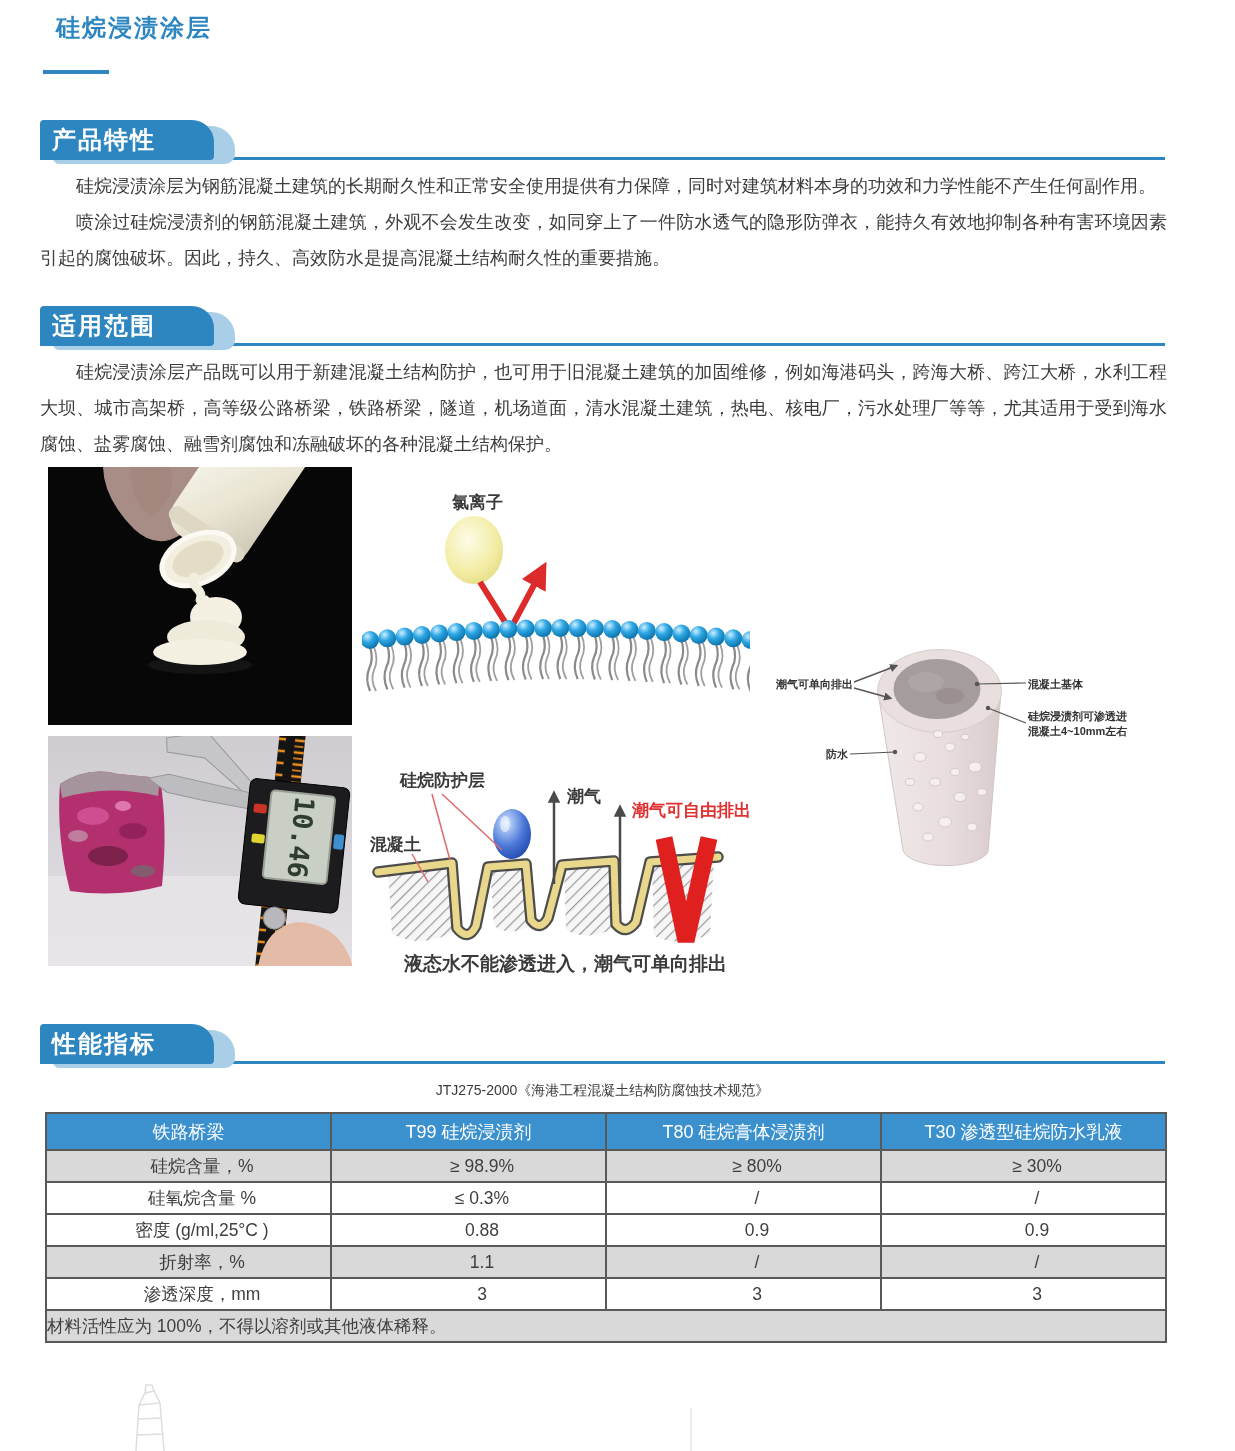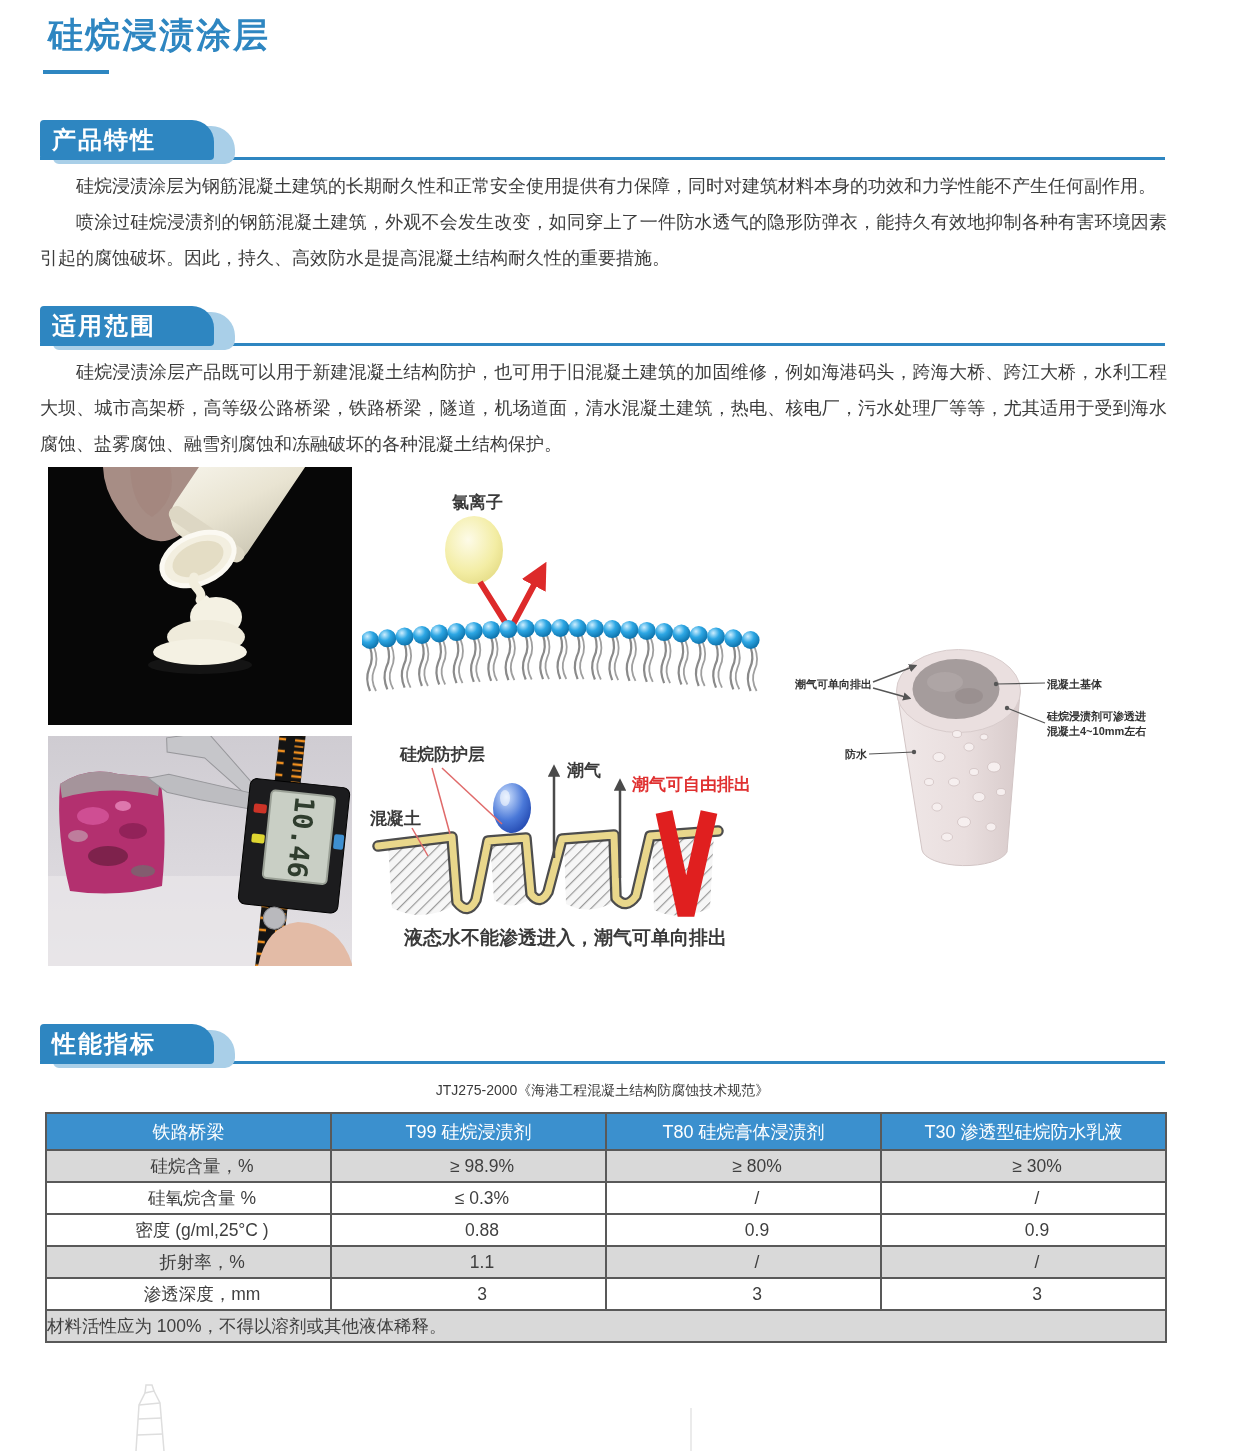--- a/index.html
+++ b/index.html
@@ -1,20 +1,20 @@
 <!DOCTYPE html>
 <html style="--accent: #2e86c1; --accent-light: #a9cfe8; --table-header: #3b90ce; --row-gray: #d9d9d9; --border: #595959; --check-red: #e02020; --text: #3c3c3c;"><head>
 <meta charset="utf-8">
 <style>
   * { margin:0; padding:0; box-sizing:border-box; }
   html,body { background:#fff; }
   body { font-family:"Liberation Sans","DejaVu Sans",sans-serif; }
   .page { position:relative; width:1235px; height:1451px; background:#fff; overflow:hidden; }
 
-  .doc-title { position:absolute; left:48px; top:12px; font-size:35px; font-weight:bold;
+  .doc-title { position:absolute; left:56px; top:12px; font-size:24px; font-weight:bold;
                color:var(--accent,#2e86c1); letter-spacing:2px; }
   .title-underline { position:absolute; left:43px; top:70px; width:66px; height:4px;
                background:var(--accent,#2e86c1); }
 
   .section-header { position:absolute; left:40px; width:1125px; height:44px; }
   .section-header .rule { position:absolute; left:0; top:37px; width:100%; height:3px;
                background:var(--accent,#2e86c1); z-index:0; }
   .section-header .tab-shadow { position:absolute; left:13px; top:6px; width:182px; height:38px;
                background:var(--accent-light,#a9cfe8); border-radius:6px 24px 10px 6px; z-index:1; }
   .section-header .tab { position:absolute; left:0; top:0; width:174px; height:40px;
@@ -191,21 +191,21 @@
         <text class="lcd-text" x="252" y="99" transform="rotate(90 252 99)" font-size="27" font-weight="bold" fill="#2f3d2e" text-anchor="middle" dominant-baseline="middle">10.46</text>
         <rect x="204" y="70" width="13" height="9" rx="2" fill="#cc3327"></rect>
         <rect x="205" y="100" width="13" height="9" rx="2" fill="#ded531"></rect>
         <rect x="287" y="92" width="10" height="15" rx="2" fill="#3e8fd0"></rect>
         <circle cx="236" cy="182" r="11" fill="#b9b9bd" stroke="#8a8a8e"></circle>
       </g>
       <path d="M210,230 Q218,190 250,186 Q292,188 304,228 L304,230 Z" fill="#e3bba6"></path>
     </svg>
   </div>
 
-  <div class="figure" style="left:362px; top:718px; width:418px; height:232px;text-decoration:underline;">
+  <div class="figure" style="left:362px; top:744px; width:418px; height:232px;text-decoration:underline;">
     <svg viewBox="0 0 418 232">
       <defs>
         <pattern id="hatch" width="8" height="8" patternUnits="userSpaceOnUse" patternTransform="rotate(45)">
           <rect width="8" height="8" fill="#f6f6f6"></rect>
           <line x1="0" y1="0" x2="0" y2="8" stroke="#9a9a9a" stroke-width="2.4"></line>
         </pattern>
         <radialGradient id="dropG" cx="35%" cy="28%" r="85%">
           <stop offset="0%" stop-color="#d2e4ff"></stop>
             <stop offset="55%" stop-color="#4a78d8"></stop>
           <stop offset="100%" stop-color="#1b3fa8"></stop>
@@ -232,21 +232,21 @@
       <text x="38" y="42" font-size="17" font-weight="bold" fill="#3a3a3a">硅烷防护层</text>
       <line x1="70" y1="50" x2="88" y2="116" stroke="#e06a6a" stroke-width="1.5"></line>
       <line x1="80" y1="50" x2="140" y2="106" stroke="#e06a6a" stroke-width="1.5"></line>
       <text x="8" y="106" font-size="17" font-weight="bold" fill="#3a3a3a">混凝土</text>
       <line x1="50" y1="110" x2="66" y2="138" stroke="#e06a6a" stroke-width="1.5"></line>
       <path d="M302,94 L324,197 L347,94" fill="none" stroke="#e01f1f" stroke-width="17"></path>
       <text x="42" y="226" font-size="19" font-weight="bold" fill="#3a3a3a">液态水不能渗透进入，潮气可单向排出</text>
     </svg>
   </div>
 
-  <div class="figure" style="left:769px; top:622px; width:453px; height:335px;text-align:center;">
+  <div class="figure" style="left:750px; top:622px; width:453px; height:335px;text-align:center;">
     <svg viewBox="0 0 453 335">
       <defs>
         <linearGradient id="bodyG" x1="0" y1="0" x2="1" y2="0">
           <stop offset="0%" stop-color="#f0e8e8"></stop>
             <stop offset="55%" stop-color="#e9dede"></stop>
           <stop offset="100%" stop-color="#d8cbcb"></stop>
         </linearGradient>
         <marker id="tinyArr" viewBox="0 0 10 10" refX="7" refY="5" markerWidth="6" markerHeight="6" orient="auto">
           <path d="M0,0 L10,5 L0,10 z" fill="#555"></path>
         </marker>

